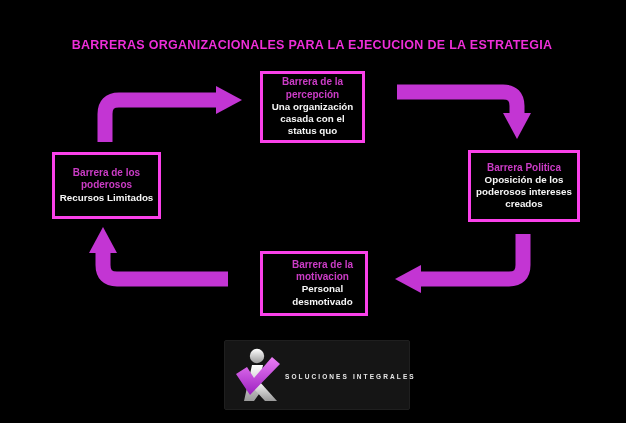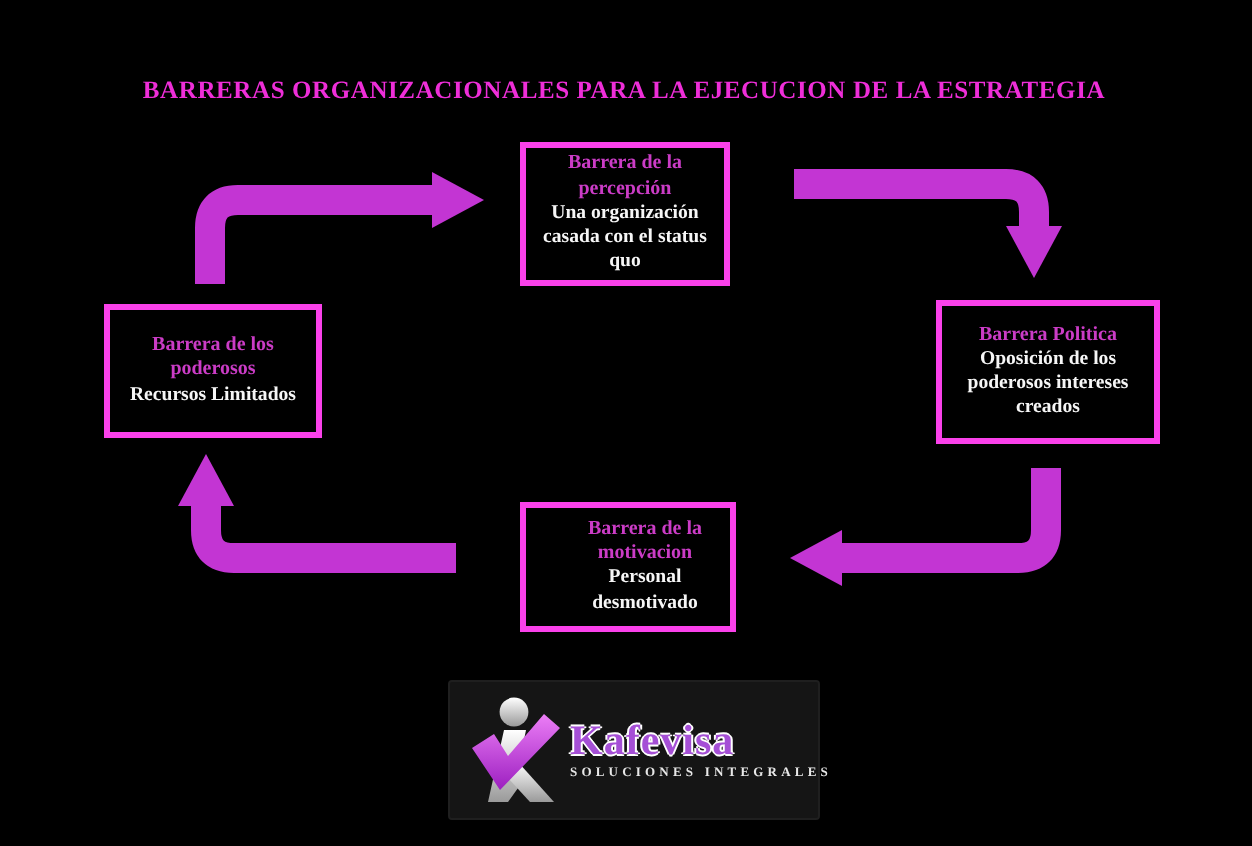--- a/index.html
+++ b/index.html
@@ -6,21 +6,21 @@
     margin: 0;
     padding: 0;
     background: #000;
   }
   .stage {
     position: relative;
     width: 624px;
     height: 423px;
     background: #000;
     overflow: hidden;
-    font-family: Liberation Serif, serif;
+    font-family: Liberation Sans, sans-serif;
   }
   .title {
     position: absolute;
     top: 38px;
     left: 0;
     width: 100%;
     text-align: center;
     font-size: 12.5px;
     font-weight: bold;
     letter-spacing: 0.3px;
@@ -161,18 +161,17 @@
           <stop offset="0" stop-color="#ec7ef6"></stop>
           <stop offset="1" stop-color="#9c1fc0"></stop>
         </linearGradient>
       </defs>
       <circle cx="24" cy="9" r="7.2" fill="url(#gGray)"></circle>
       <path d="M 19 18 L 30 18 L 26 38 L 31 40 L 21 54 L 11 54 Z" fill="url(#gGray)"></path>
       <path d="M 26 34 L 44 54 L 32 54 L 21 42 Z" fill="url(#gGray)"></path>
       <path d="M 3 27 L 14 20 L 21 31 L 39 10 L 47 17 L 17 48 Z" fill="url(#gMag)"></path>
     </svg>
     <div class="logo-text">
-      <div class="brand-name">Kafevisa</div>
       <div class="brand-tagline">SOLUCIONES INTEGRALES</div>
     </div>
   </div>
 
 </div>
 
 </body></html>

